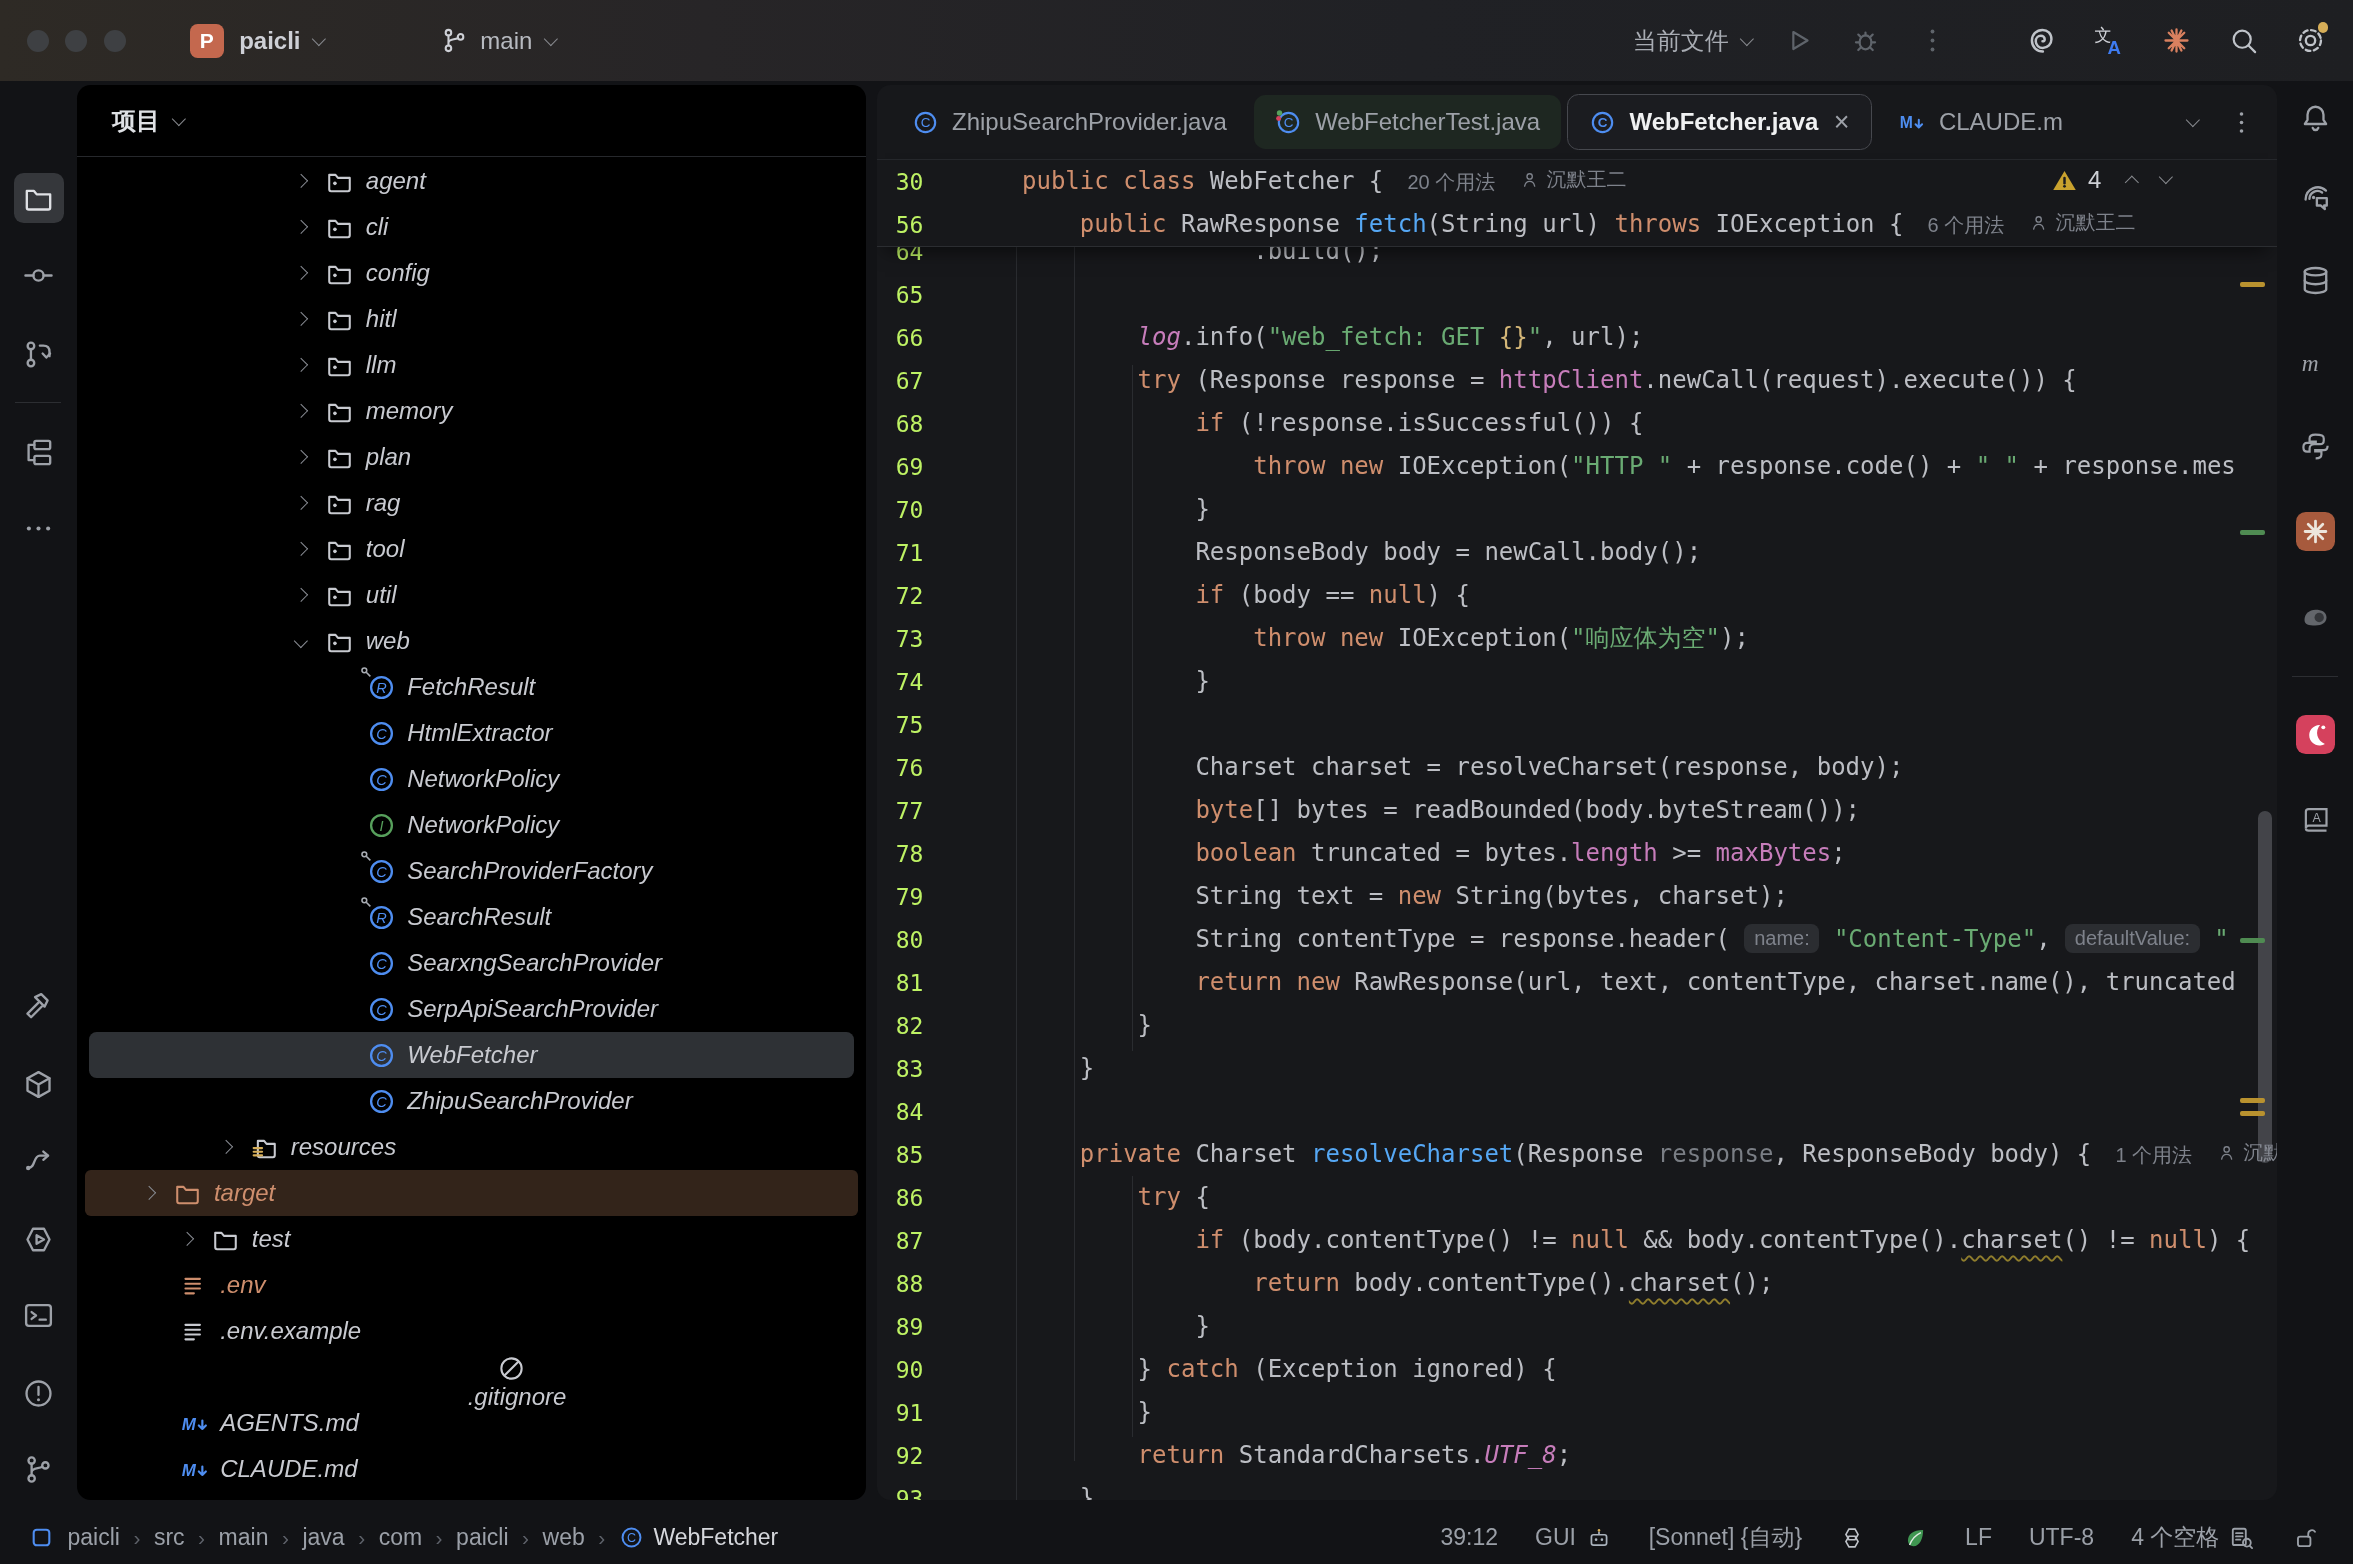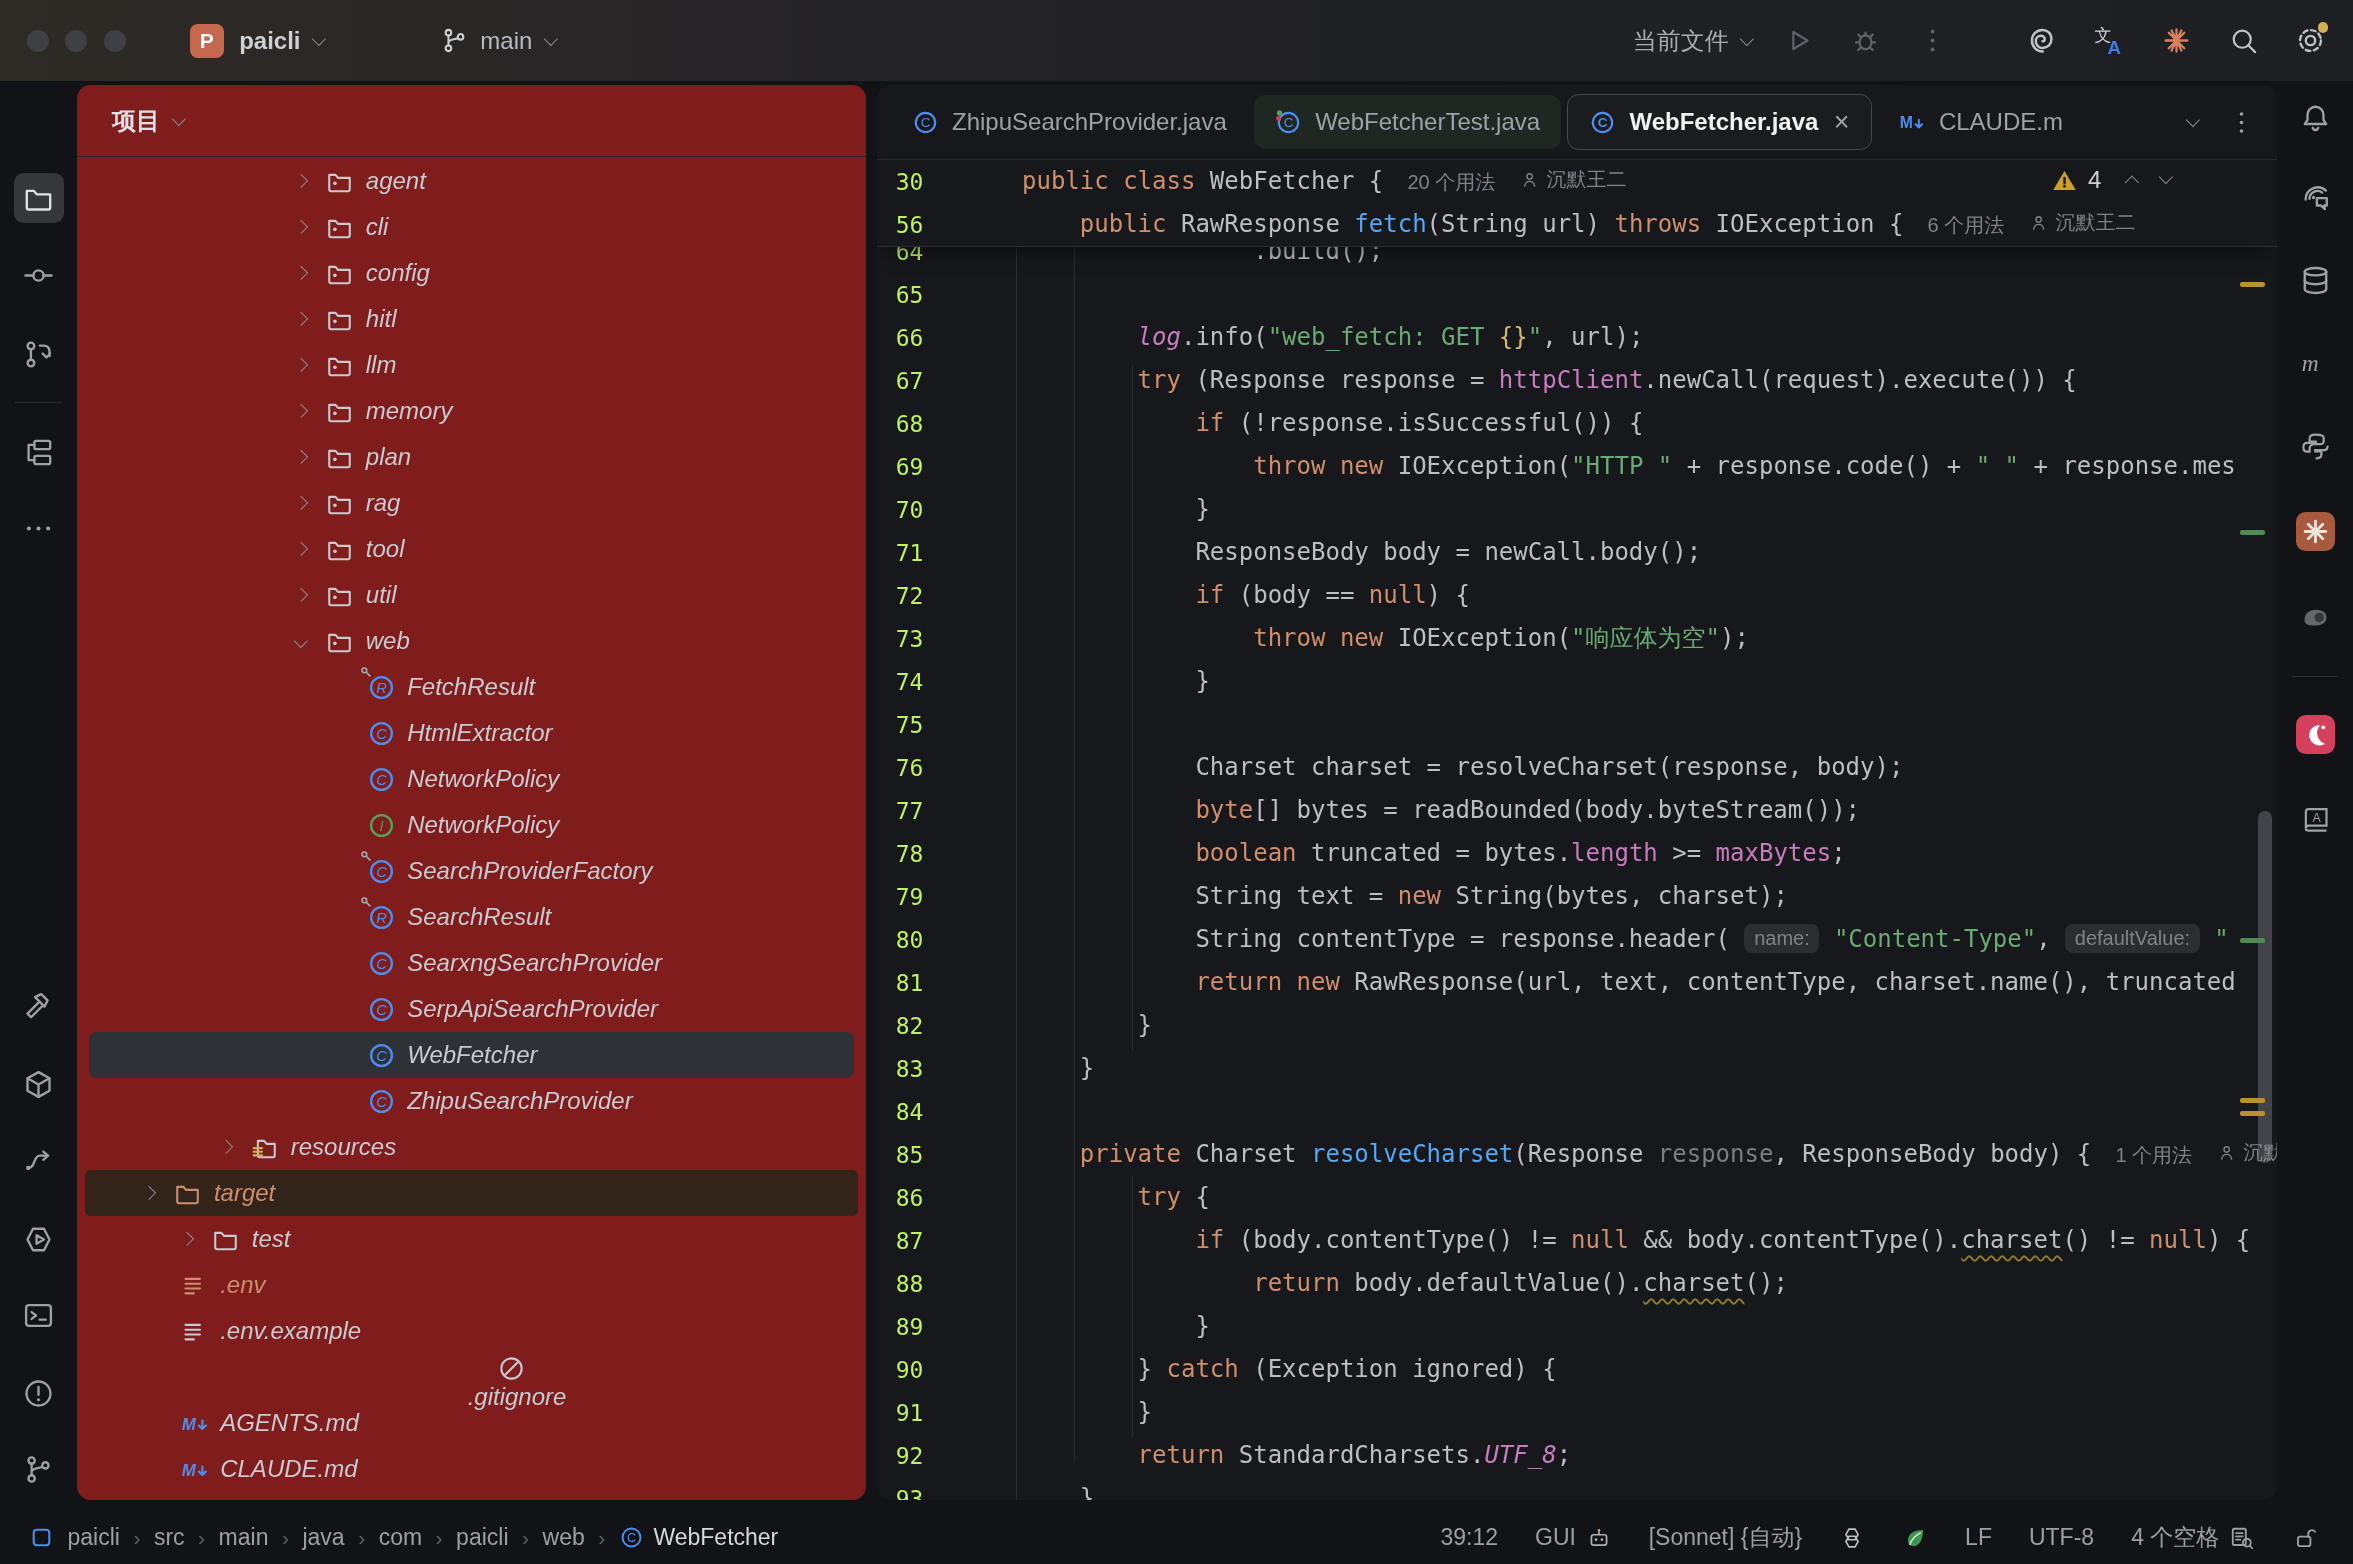--- a/index.html
+++ b/index.html
@@ -26,21 +26,21 @@
   .tb-ic{width:42px;height:42px;display:flex;align-items:center;justify-content:center;margin-left:25px;color:#BFC3C9;position:relative;}
   .tb-ic.dim{color:#5F646B;}
   #run-config{font-size:24px;color:#A8ACB3;}
   .badge-dot{position:absolute;top:2.9px;right:2.9px;width:10.6px;height:10.6px;border-radius:50%;background:#D6AE58;}
   
   #left-stripe{position:absolute;left:0;top:81px;width:77px;bottom:53px;display:block;}
   .stripe-ic{position:absolute;left:13.5px;width:50px;height:50px;border-radius:9.7px;display:flex;align-items:center;justify-content:center;color:#9DA1A8;}
   .stripe-ic.active{background:#35373B;color:#DFE1E5;}
   .stripe-div{position:absolute;left:15.4px;width:46px;height:1px;background:#2c2e32;}
   
-  .island{position:absolute;background:#7f1d1d;border-radius:13.5px;overflow:hidden;}
+  .island{position:absolute;background:#000000;border-radius:13.5px;overflow:hidden;}
   #project-island{left:77px;top:85px;width:789px;height:1415px;}
   #editor-island{left:877px;top:85px;width:1400px;height:1415px;background:#17181B;}
   
   #proj-header{height:71px;display:flex;align-items:center;border-bottom:1px solid #26282C;}
   #proj-title{font-size:24px;font-weight:700;color:#DFE1E5;margin-left:35px;}
   #tree{position:absolute;top:73px;left:0;right:0;bottom:0;font-style:italic;}
   .trow{height:46px;display:flex;align-items:center;margin:0 11.6px;border-radius:7.7px;font-size:24px;color:#C8CAD0;position:relative;}
   .trow .chev{border-color:#8a8e95;}
   .trow.sel{background:#2E3135;}
   .trow.target-row{background:#33241A;margin:0 7.7px;border-radius:5.8px;color:#CE8E6D;}
@@ -775,21 +775,21 @@
       <div class="cl">
         <span class="g">86</span>
         <span class="code">        <span class="k">try</span><span class="t"> {</span></span>
       </div>
       <div class="cl">
         <span class="g">87</span>
         <span class="code">            <span class="k">if</span><span class="t"> (body.contentType() != </span><span class="k">null</span><span class="t"> &amp;&amp; body.contentType().</span><span class="w">charset</span><span class="t">() != </span><span class="k">null</span><span class="t">) {</span></span>
       </div>
       <div class="cl">
         <span class="g">88</span>
-        <span class="code">                <span class="k">return</span><span class="t"> body.defaultValue().</span><span class="w">charset</span><span class="t">();</span></span>
+        <span class="code">                <span class="k">return</span><span class="t"> body.contentType().</span><span class="w">charset</span><span class="t">();</span></span>
       </div>
       <div class="cl">
         <span class="g">89</span>
         <span class="code">            <span class="t">}</span></span>
       </div>
       <div class="cl">
         <span class="g">90</span>
         <span class="code">        <span class="t">} </span><span class="k">catch</span><span class="t"> (Exception ignored) {</span></span>
       </div>
       <div class="cl">

